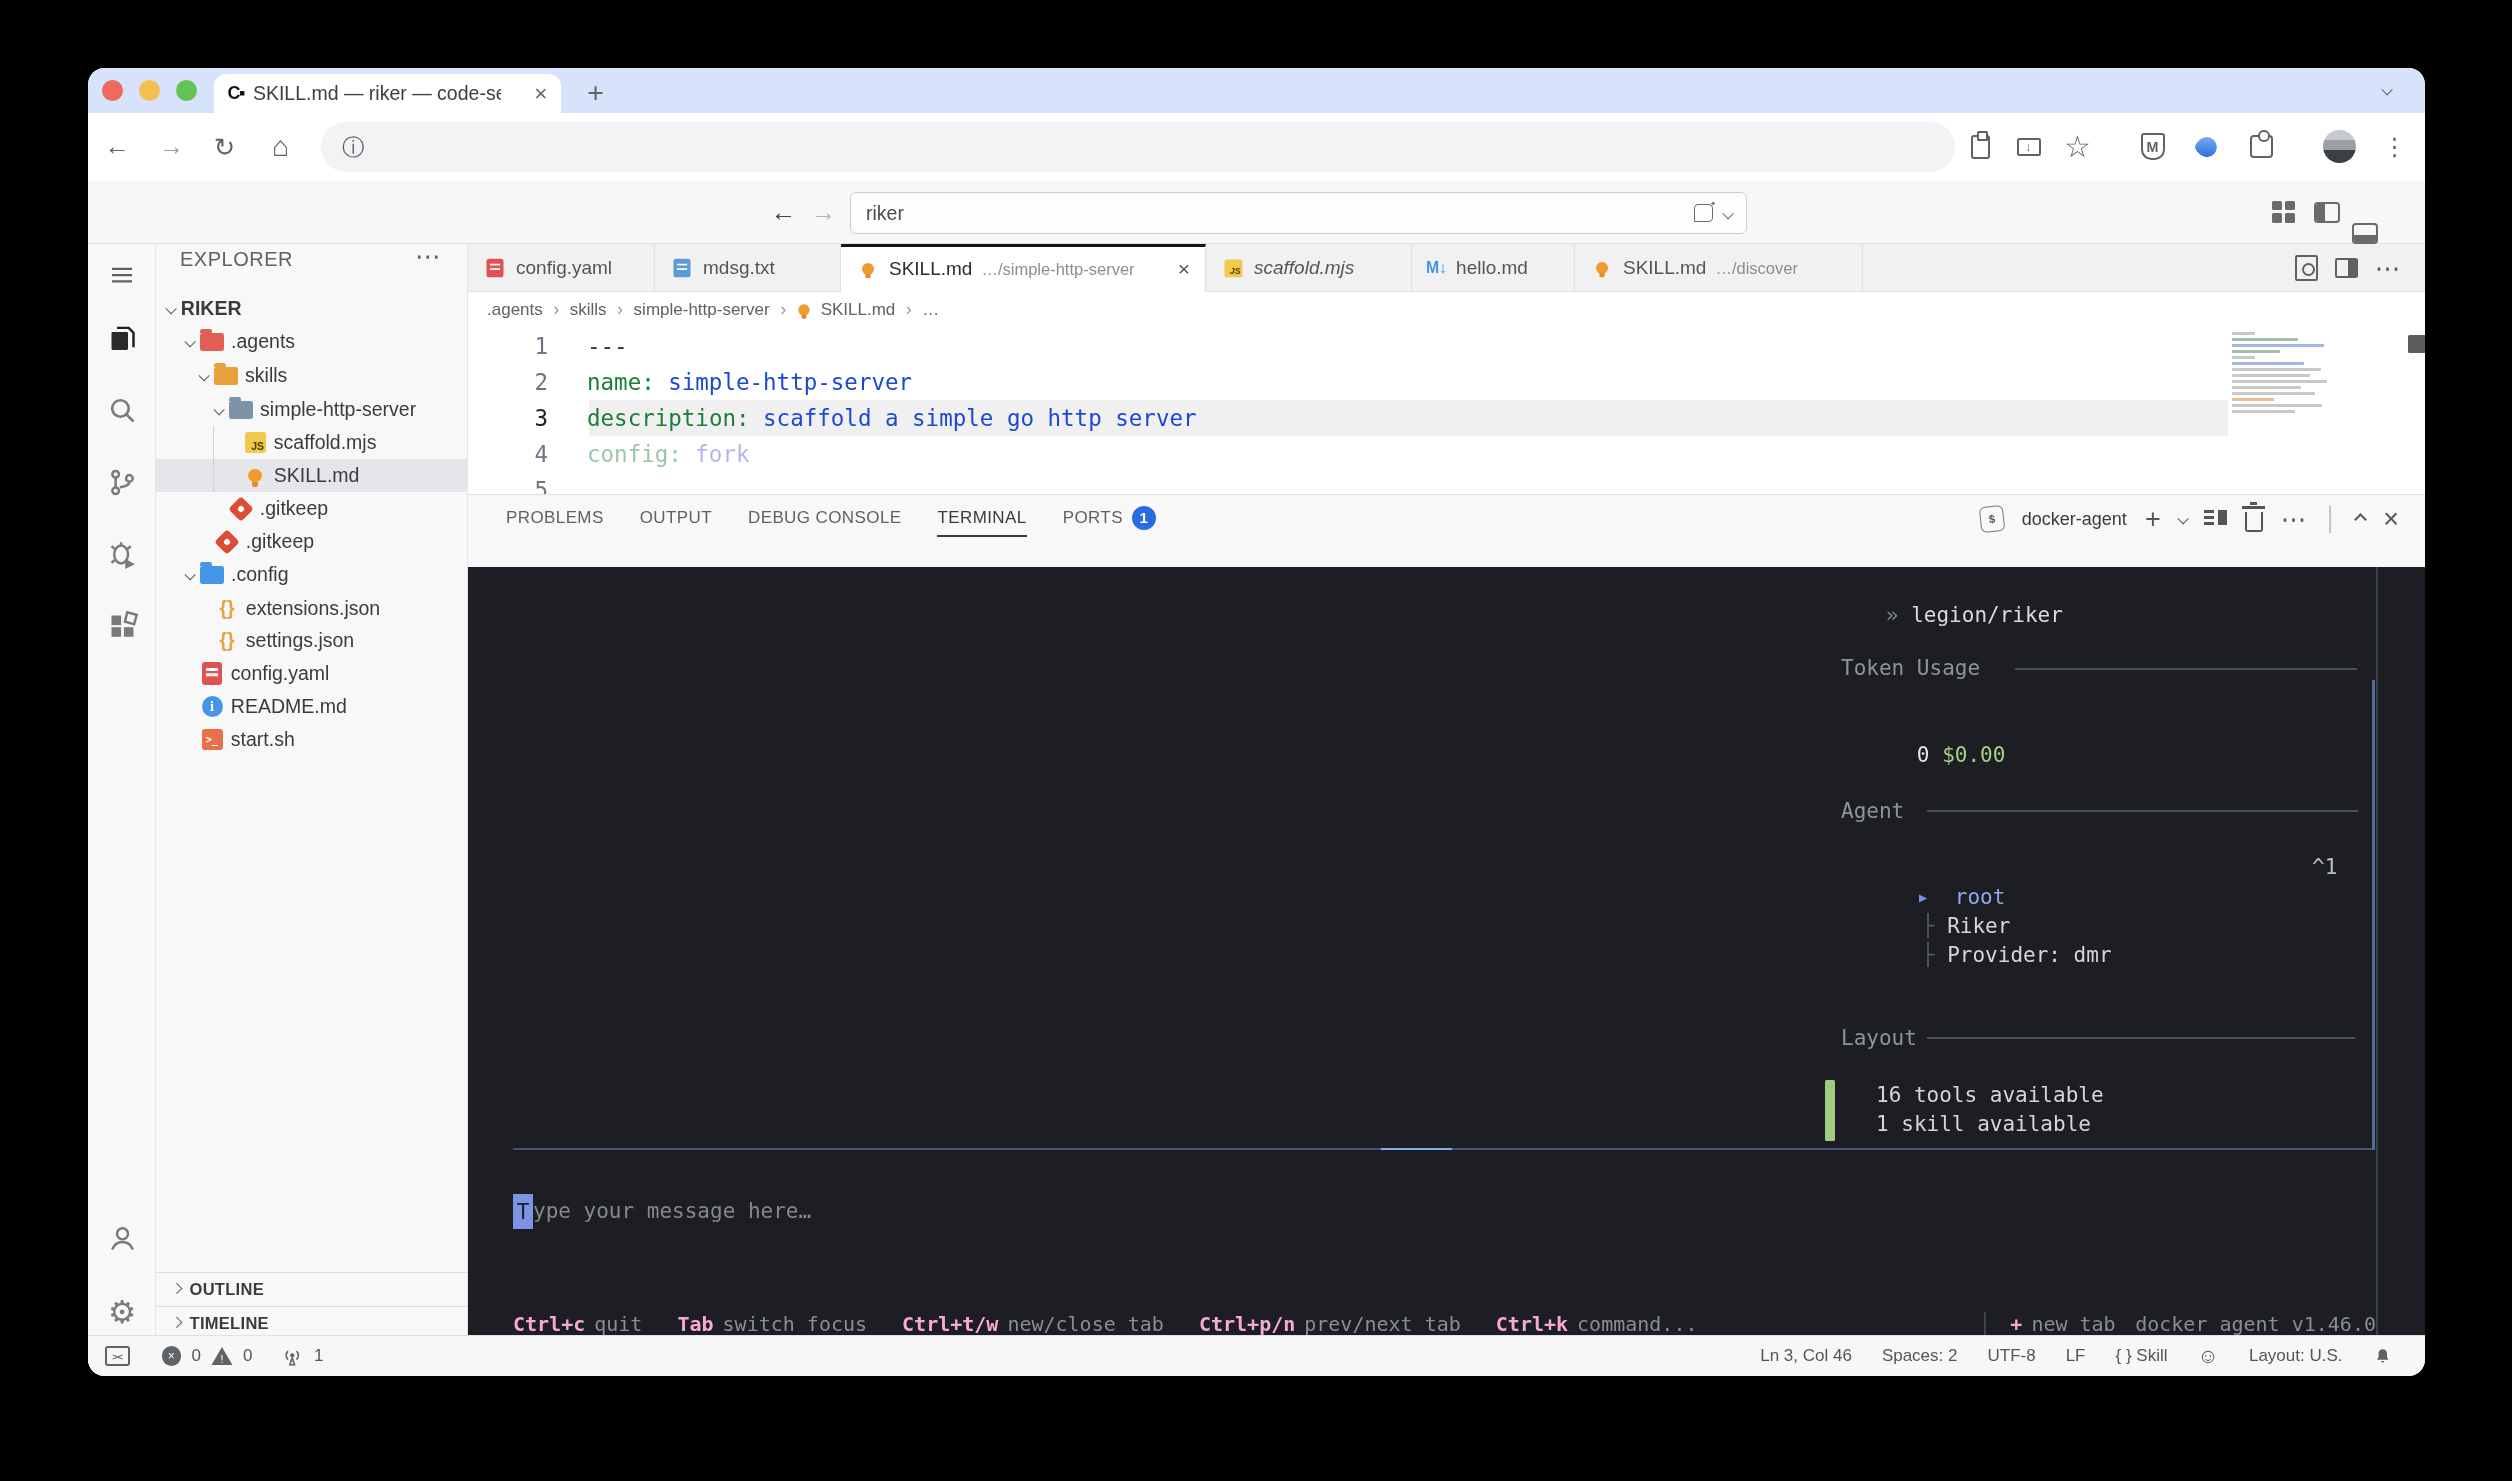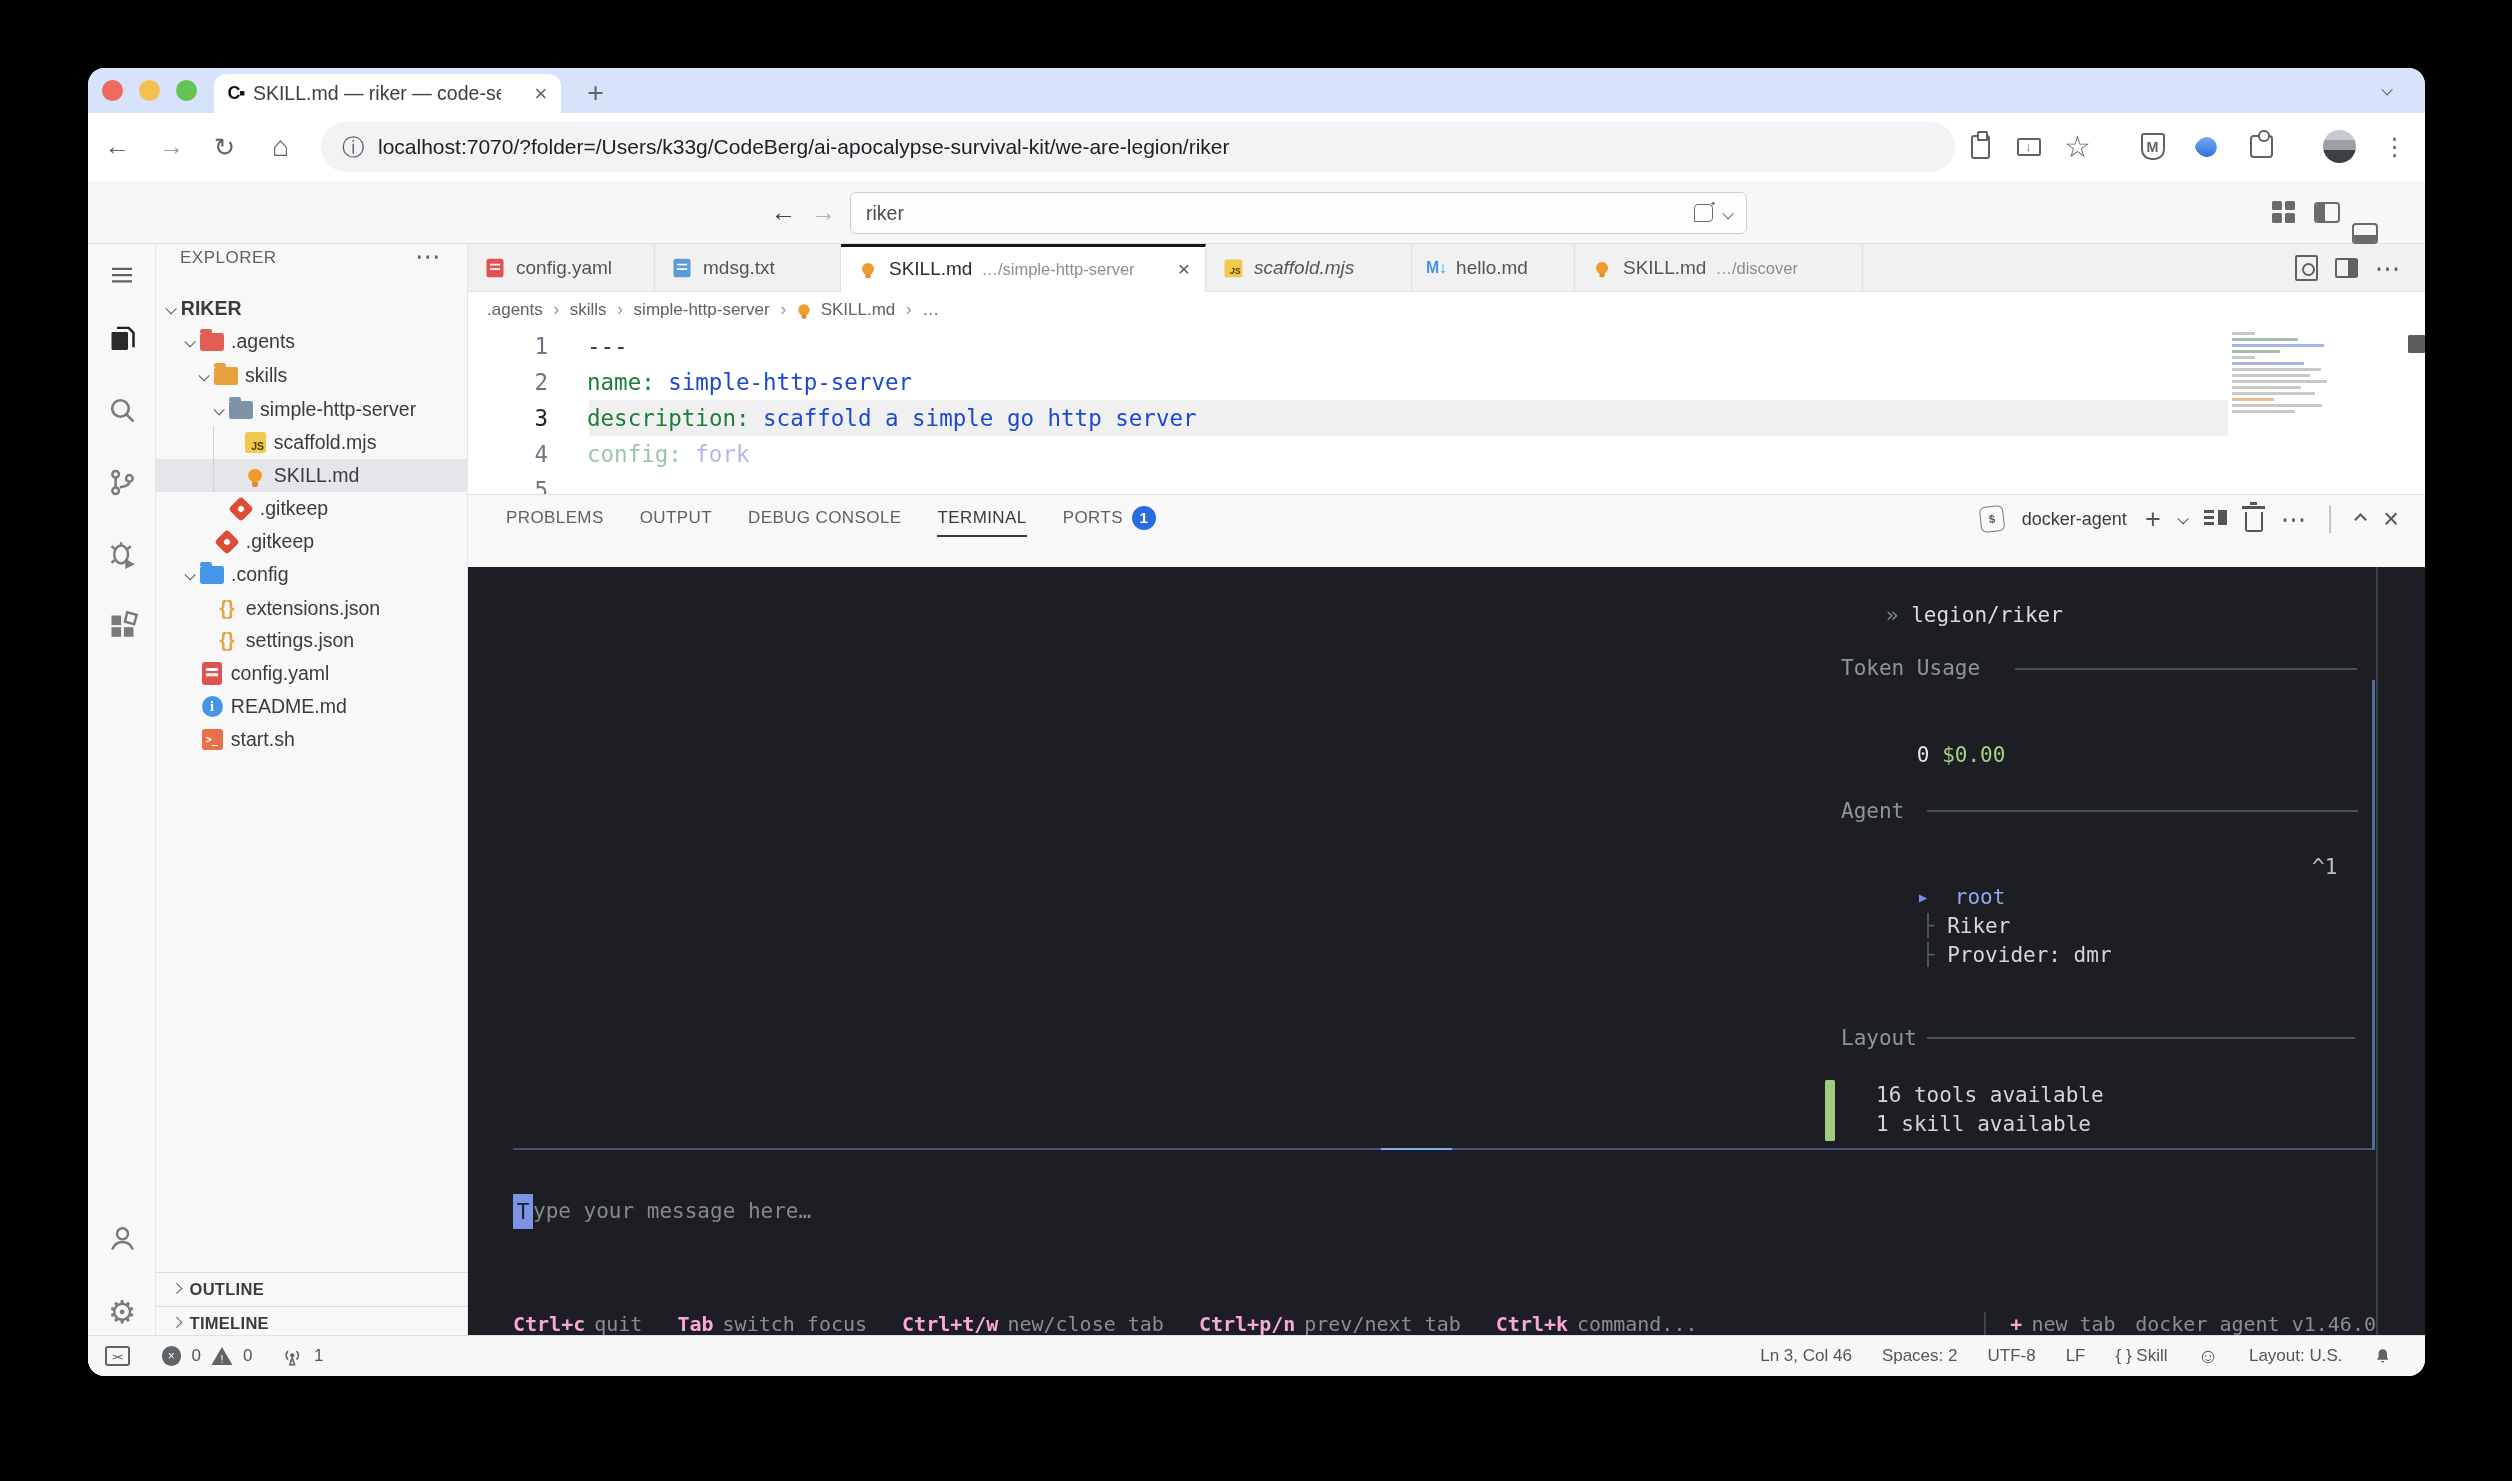--- a/index.html
+++ b/index.html
@@ -60,21 +60,21 @@
   .layouticon.pn::before { content:""; position:absolute; left:0; bottom:0; width:100%; height:7.5px; background:#6a6a6a;}
   .layouticon.rs::before { content:""; position:absolute; right:0; top:0; width:0.8px; height:100%; border-left:2.3px solid #6a6a6a;}
   .grid4 { width:22.5px; height:22.5px; display:grid; grid-template-columns:9.8px 9.8px; grid-template-rows:9.8px 9.8px; gap:3px;}
   .grid4 span { background:#6a6a6a; border-radius:1.5px; }
 
   
   .activitybar { left:0; top:176px; width:68px; height:1092px; background:#f8f8f8; border-right:0.8px solid #e6e6e6; }
   .acticon { left:0; width:68px; height:54px; display:flex; align-items:center; justify-content:center; }
   .sidebar { left:68px; top:176px; width:312px; height:1092px; background:#f8f8f8; border-right:0.8px solid #e6e6e6; }
 
-  .expl-head { left:92px; top:180px; font-size:17px; color:#616161; letter-spacing:0.5px; }
+  .expl-head { left:92px; top:180px; font-size:20px; color:#616161; letter-spacing:0.5px; }
   .expl-dots { left:327px; top:173px; font-size:25.5px; color:#616161; letter-spacing:1.5px; }
 
   .trow { left:68px; width:312px; height:33px; display:flex; align-items:center; gap:6.8px; font-size:19.5px; color:#3b3b3b; }
   .trow .lbl { white-space:nowrap; }
   .sel { background:#e4e6e9; }
   .chev { width:7.5px; height:7.5px; flex:none; }
   .cdown { border-left:1.9px solid #585858; border-bottom:1.9px solid #585858; transform:rotate(-45deg); }
   .cright { border-left:1.9px solid #585858; border-bottom:1.9px solid #585858; transform:rotate(-135deg); }
   .cup    { border-left:2.3px solid #555; border-bottom:2.3px solid #555; transform:rotate(135deg); width:9px;height:9px;}
 
@@ -209,21 +209,20 @@
     <span class="abs chev cdown strip-chev" style="border-color:#5f6368"></span>
   </div>
 
   <div class="abs toolbar">
     <div class="abs navbtn" style="left:12.8px">←</div>
     <div class="abs navbtn" style="left:67px;color:#9aa0a6">→</div>
     <div class="abs navbtn" style="left:120px">↻</div>
     <div class="abs navbtn" style="left:176px;font-size:28.5px">⌂</div>
     <div class="abs urlpill">
       <span style="font-size:22.5px;color:#5f6368">ⓘ</span>
-      <span class="urltext">localhost:7070/?folder=/Users/k33g/CodeBerg/ai-apocalypse-survival-kit/we-are-legion/riker</span>
     </div>
     <div class="abs navbtn" style="left:1876px">
         <span class="clipboard"></span>
       </div>
     <div class="abs navbtn" style="left:1924px">
         <span class="monitor">↓</span>
       </div>
     <div class="abs navbtn" style="left:1973px;font-size:30px">☆</div>
     <div class="abs navbtn" style="left:2048px">
         <span class="shieldM">M</span>

